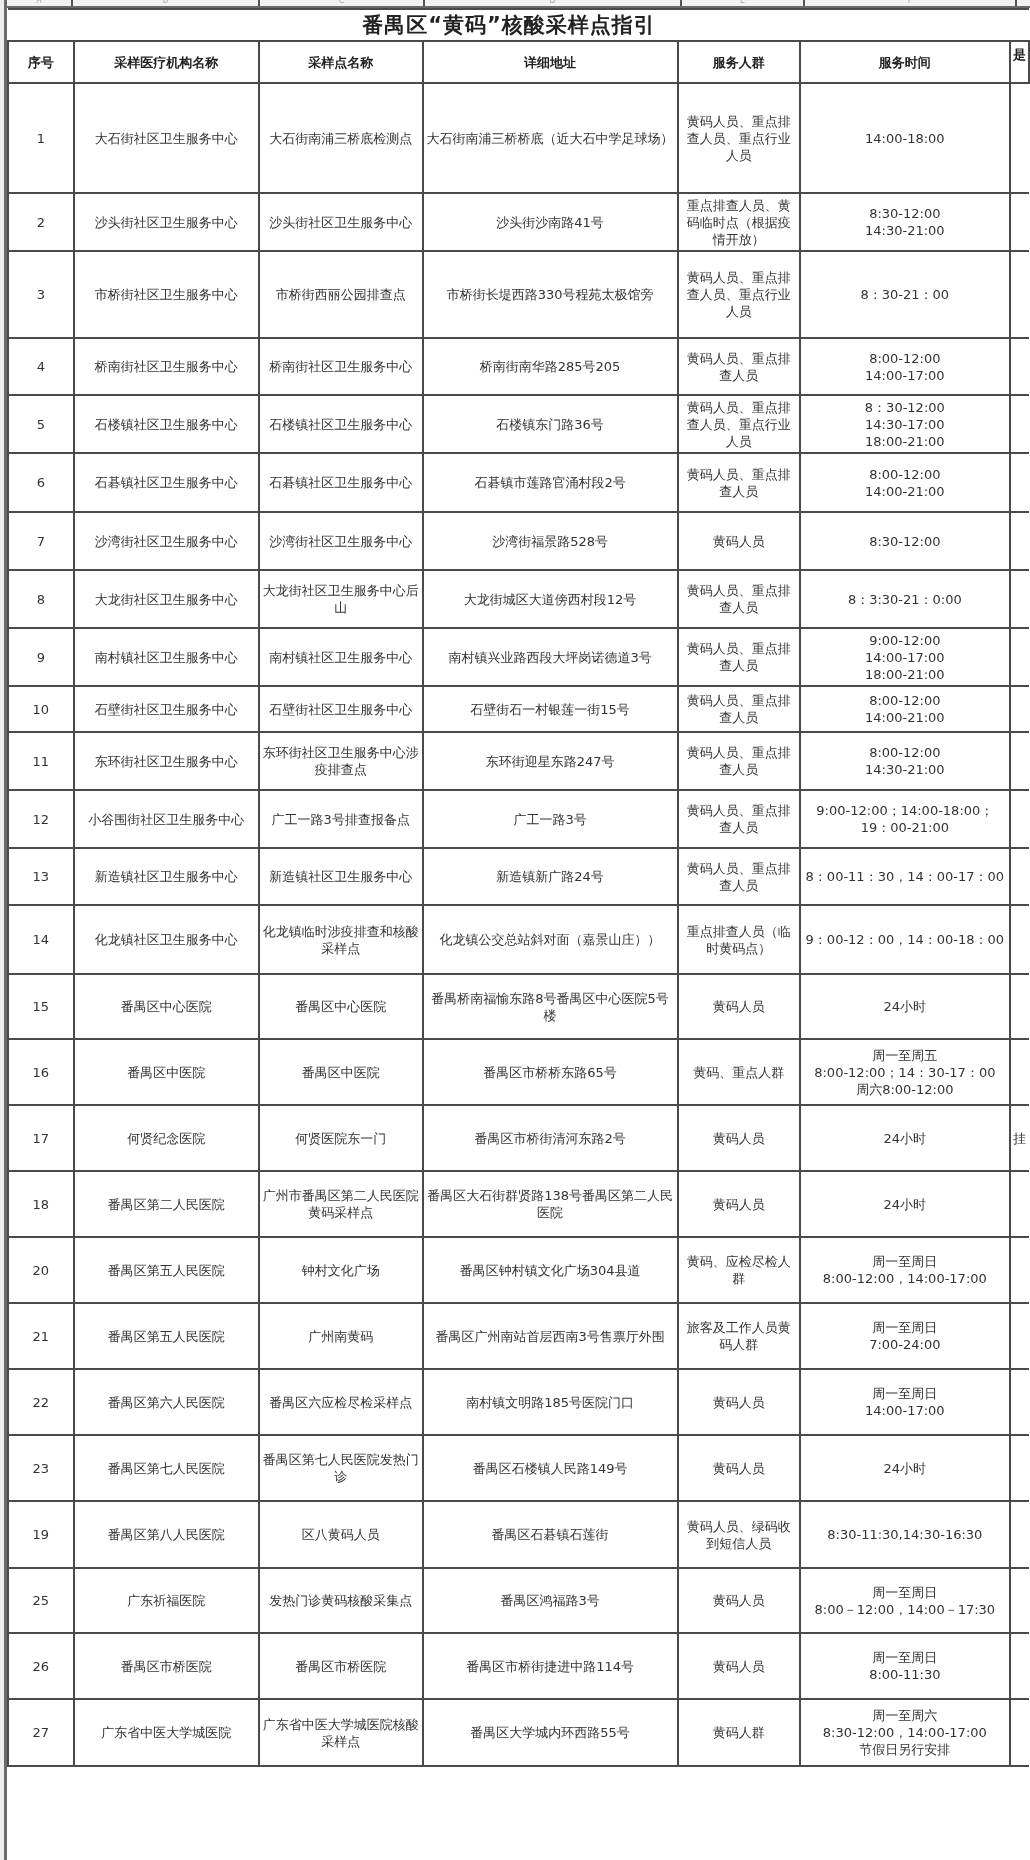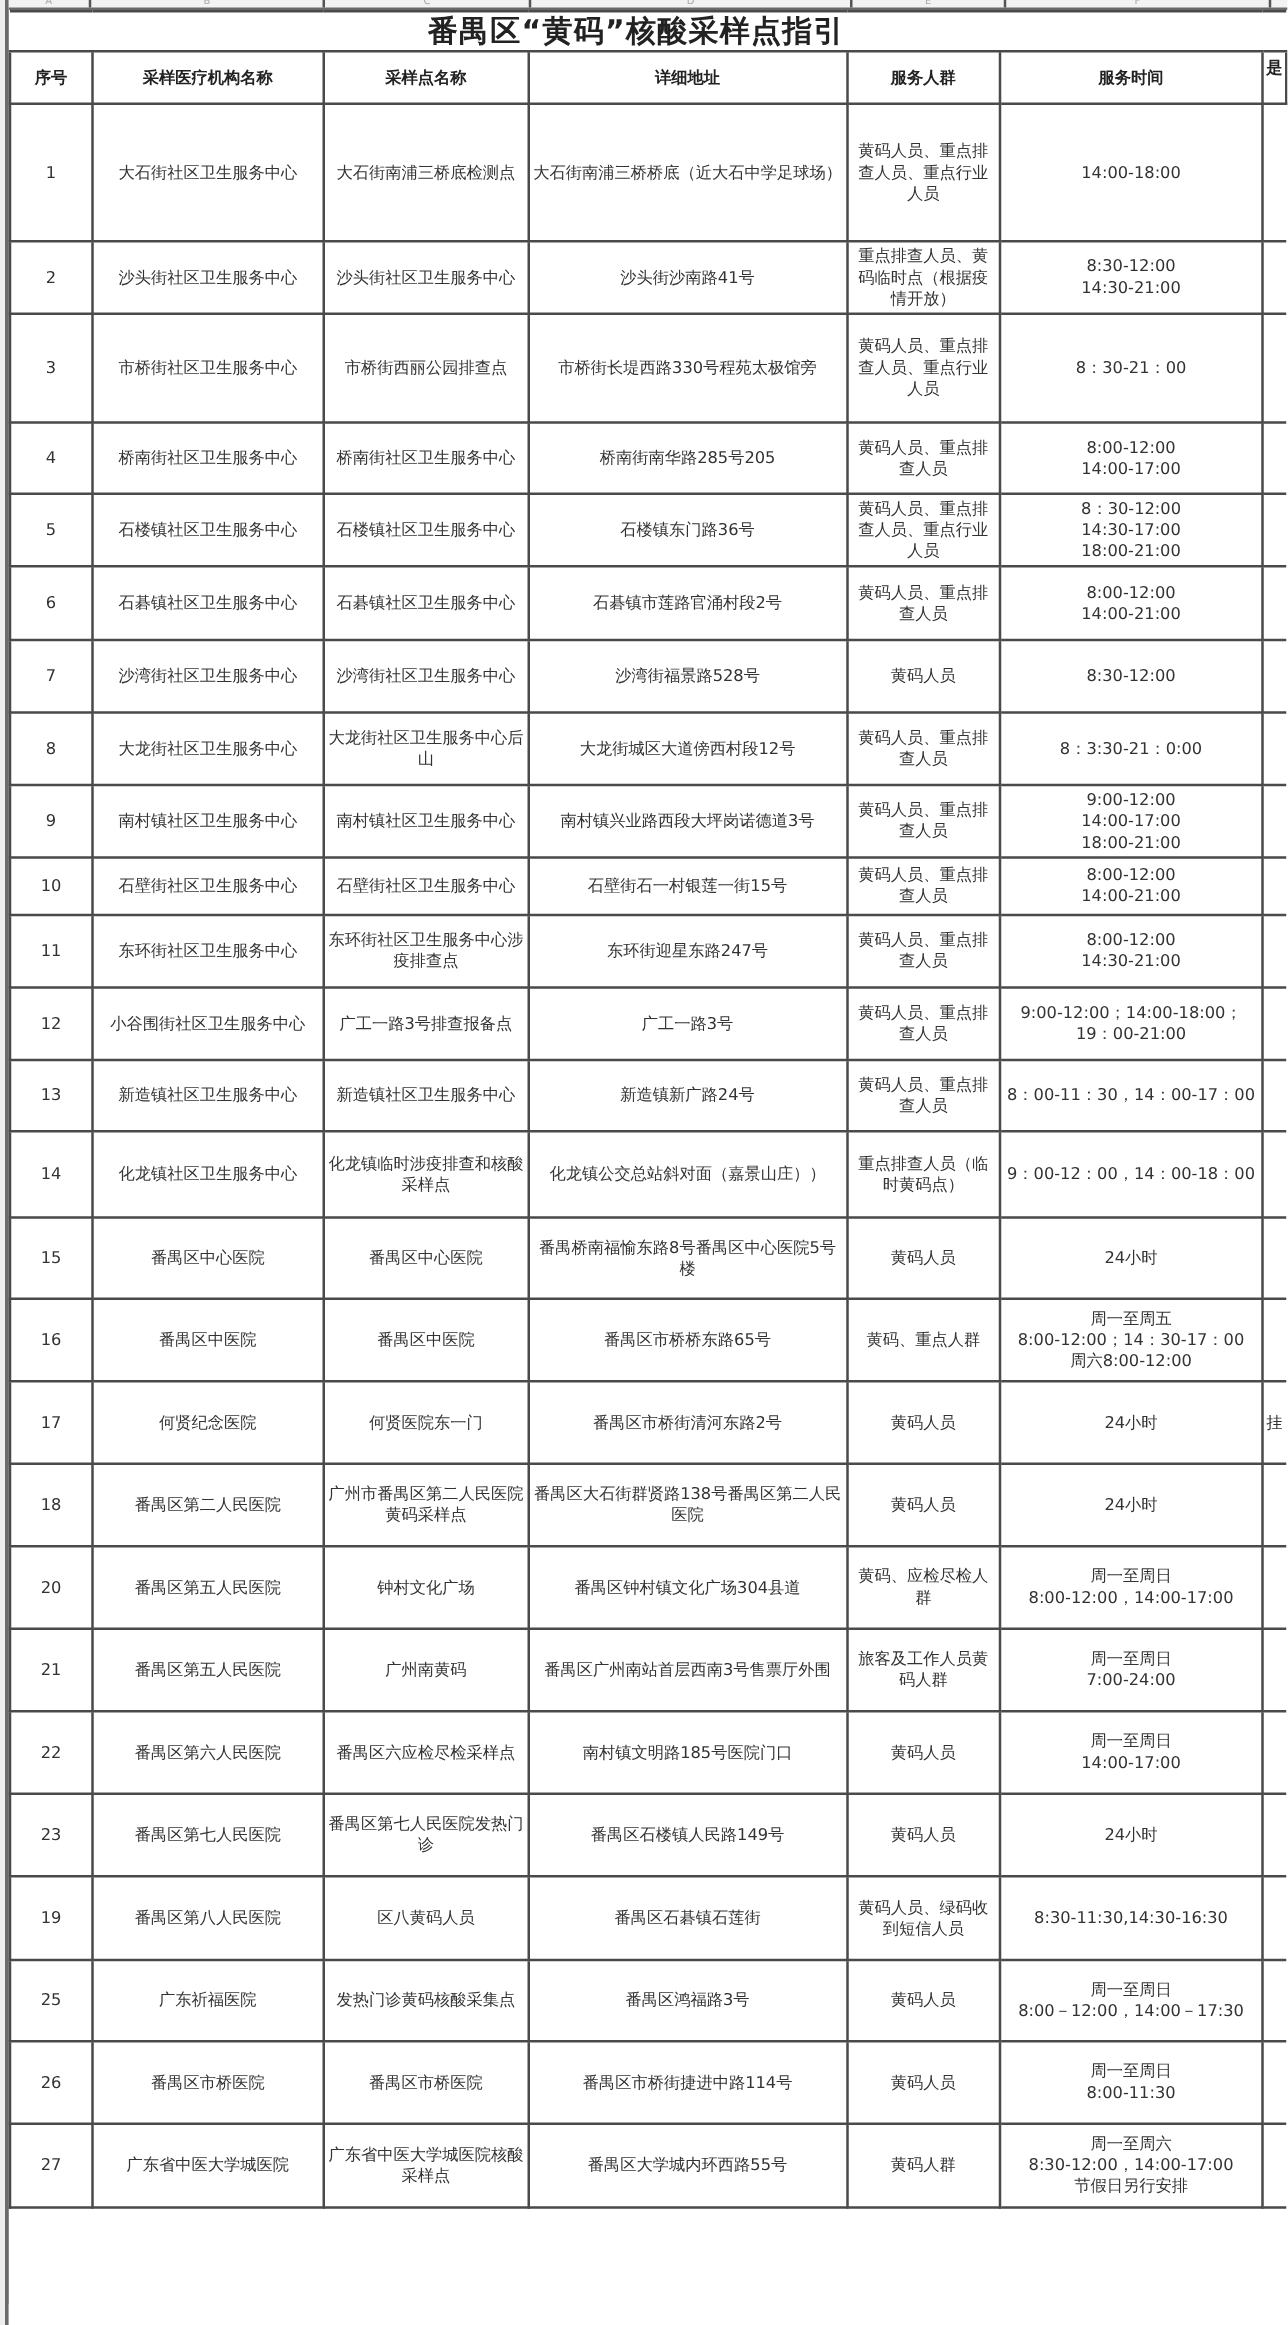--- a/index.html
+++ b/index.html
@@ -4,21 +4,21 @@
 <style>
   html, body { margin:0; padding:0; background:#ffffff; }
   body { width:1030px; height:1860px; position:relative; overflow:hidden;
          font-family:"DejaVu Sans","Liberation Sans",sans-serif; color:#2a2a2a; }
   .gutter { position:absolute; left:0; top:0; width:7px; height:1860px; background:#eeeeee; border-right:3px solid #6a6a6a; box-sizing:border-box; }
   .colbar { position:absolute; left:7px; top:0; height:8px; width:1023px; background:#f2f2f2; border-bottom:2px solid #6a6a6a; box-sizing:border-box; }
   .colbar .cl { position:absolute; top:-4px; height:10px; font-size:8px; color:#aaa; text-align:center; border-right:2px solid #555; box-sizing:border-box; }
   .sheet { position:absolute; left:7px; top:8px; border-collapse:collapse; table-layout:fixed; }
   .sheet td, .sheet th { border:2px solid #4a4a4a; padding:0 2px; text-align:center; vertical-align:middle;
         font-size:13px; line-height:17px; font-weight:normal; color:#333; overflow:hidden; word-break:break-all; }
-  .sheet tr.title td { font-size:24px; font-weight:bold; color:#222; letter-spacing:1px; border-left:none; border-right:none; }
+  .sheet tr.title td { font-size:21px; font-weight:bold; color:#222; letter-spacing:1px; border-left:none; border-right:none; }
   .sheet th { font-weight:bold; font-size:13px; color:#222; }
   .sheet td.g { border-right:none; }
   .bottom-strip { position:absolute; left:7px; top:1843px; width:1023px; height:17px; background:#fff; }
 </style>
 </head>
 <body>
 
 <div class="gutter"></div>
 <div class="colbar">
   <div class="cl" style="left:0;width:66px;">A</div>

